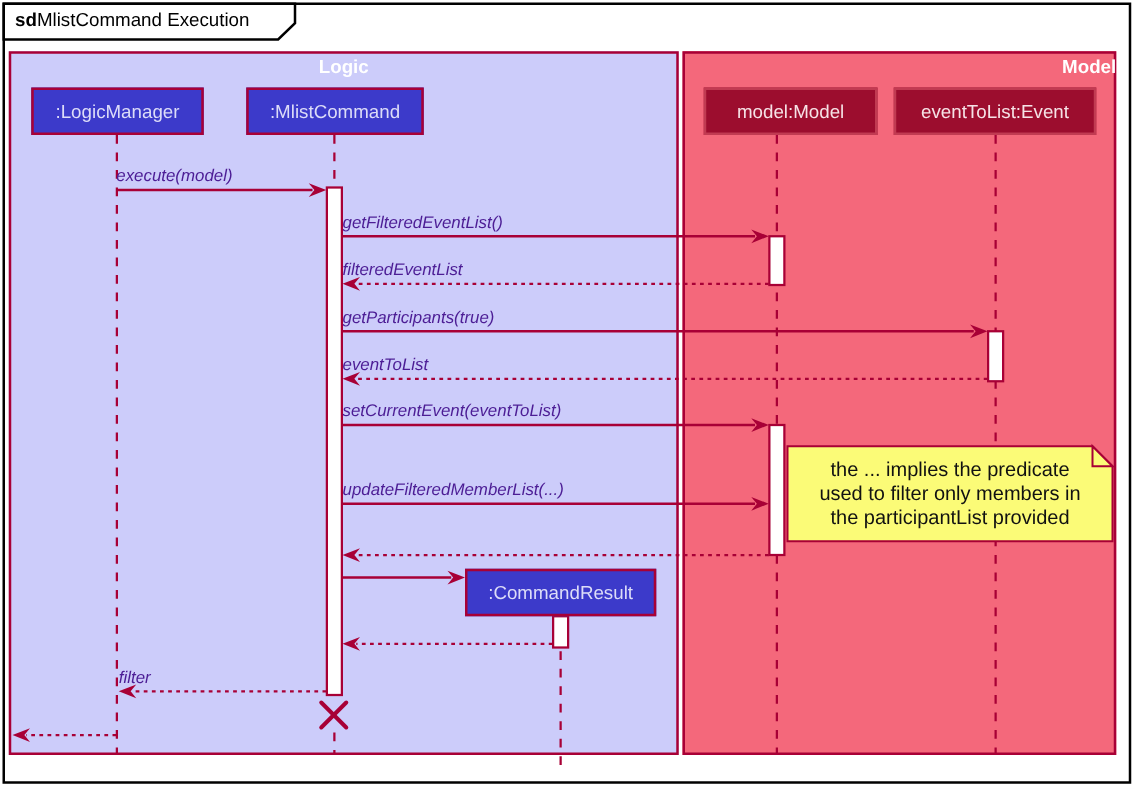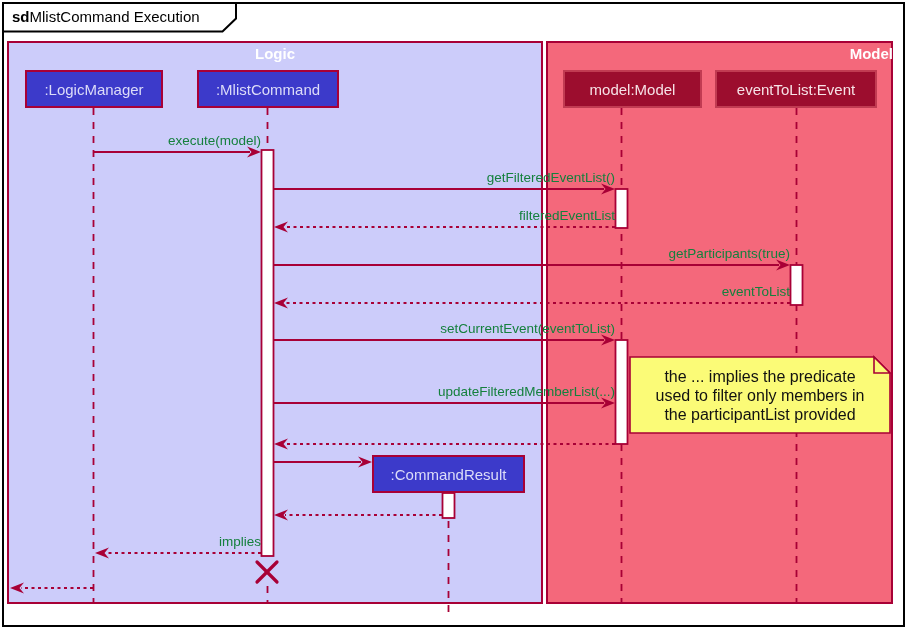--- a/index.html
+++ b/index.html
@@ -28,21 +28,21 @@
   .arrowhead{fill:var(--accent);stroke:none;}
   .xmark{stroke:var(--accent);stroke-width:3.2;stroke-linecap:round;}
   .noteshape{fill:var(--note-bg);stroke:var(--accent);stroke-width:1.6;}
   .tabshape{fill:#fff;stroke:#000;stroke-width:2;}
   .participant{display:flex;align-items:center;justify-content:center;box-sizing:border-box;
                font-size:15px;}
   .participant.logic{background:var(--logic-participant-bg);border:2px solid var(--accent);
                color:var(--logic-participant-text);}
   .participant.model{background:var(--model-participant-bg);border:2px solid var(--model-participant-border);
                color:#F6E2E6;}
-  .msg{font-size:13.5px;color:#15803d;text-align:right;height:17px;line-height:17px;white-space:nowrap;}
+  .msg{font-size:13.5px;color:#4c1d95;text-align:left;height:17px;line-height:17px;white-space:nowrap;font-style:italic;}
   .title-tab-text{left:12px;top:8px;font-size:15px;color:#000;white-space:nowrap;}
   .title-tab-text b{margin-right:0;}
   .note-text{left:632px;top:357px;width:256px;height:76px;display:flex;flex-direction:column;
              justify-content:center;text-align:center;font-size:16px;color:#111;line-height:19px;border-radius:16px;}
 </style>
 </head>
 <body>
 
 <div id="canvas">
 
@@ -142,21 +142,21 @@
       <span>:CommandResult</span>
     </div>
 
   <div class="abs msg" style="left:93px;top:132px;width:168px;">execute(model)</div>
   <div class="abs msg" style="left:274px;top:169px;width:341px;">getFilteredEventList()</div>
   <div class="abs msg" style="left:274px;top:207px;width:341px;">filteredEventList</div>
   <div class="abs msg" style="left:274px;top:245px;width:516px;">getParticipants(true)</div>
   <div class="abs msg" style="left:274px;top:283px;width:516px;">eventToList</div>
   <div class="abs msg" style="left:274px;top:320px;width:341px;">setCurrentEvent(eventToList)</div>
   <div class="abs msg" style="left:274px;top:383px;width:341px;">updateFilteredMemberList(...)</div>
-  <div class="abs msg" style="left:95px;top:533px;width:166px;">implies</div>
+  <div class="abs msg" style="left:95px;top:533px;width:166px;">filter</div>
 
   <div class="abs note-text">
     <div>the ... implies the predicate</div>
     <div>used to filter only members in</div>
     <div>the participantList provided</div>
   </div>
 
 </div>
 
 </body></html>

